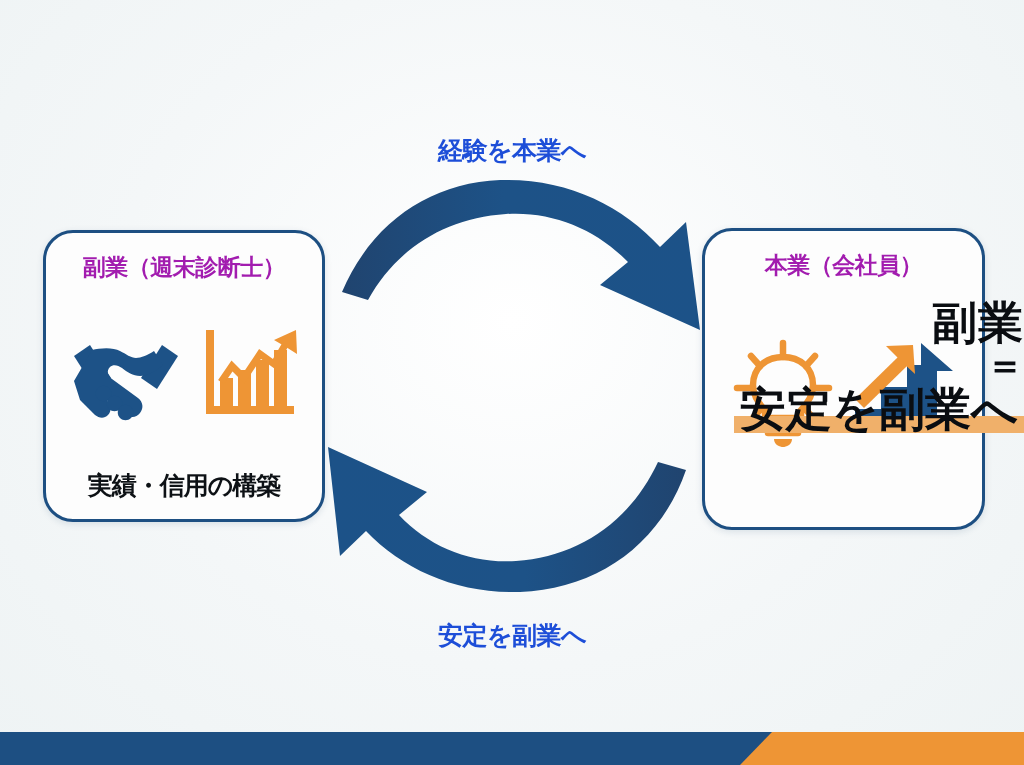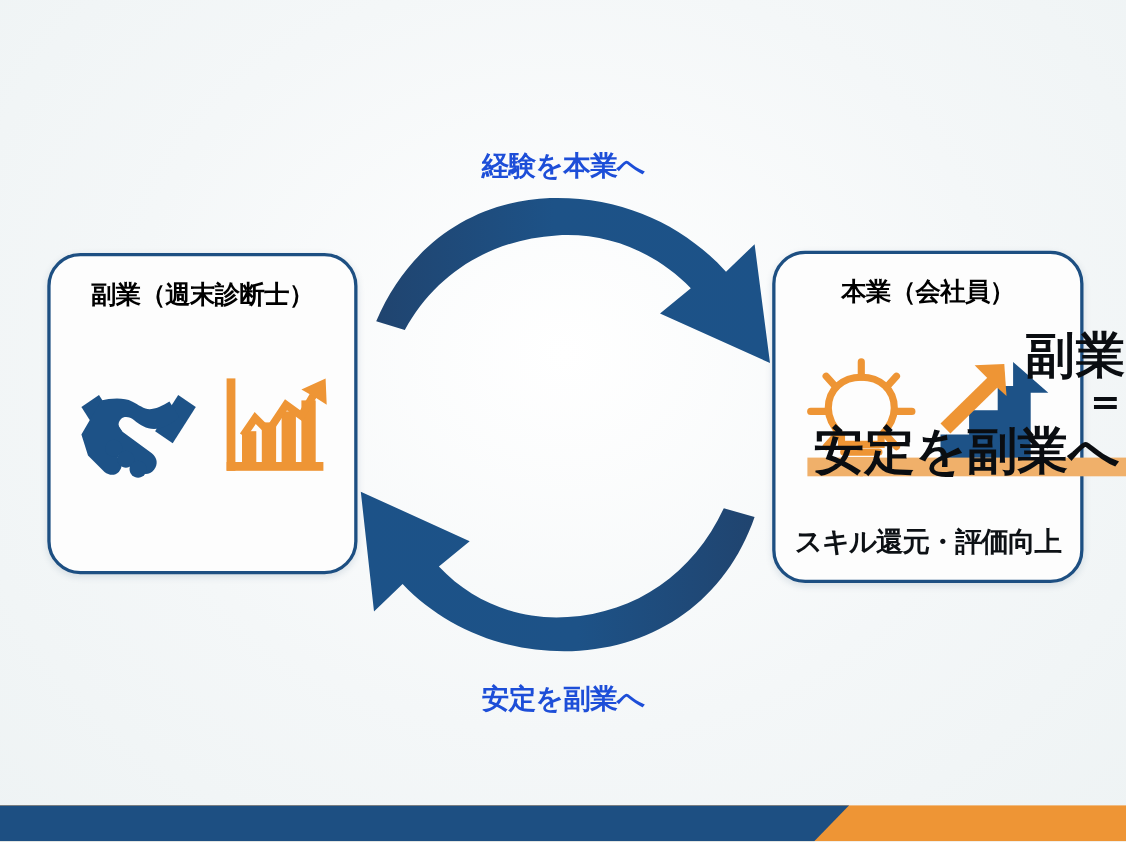--- a/index.html
+++ b/index.html
@@ -47,21 +47,21 @@
     justify-content: space-between;
     padding: 22px 10px 20px;
     z-index: 3;
   }
   #card-left  { left: 43px;  top: 230px; width: 282px; height: 292px; }
   #card-right { left: 702px; top: 228px; width: 283px; height: 302px; }
 
   .card-title {
     font-size: 23px;
     font-weight: 700;
-    color: #000000;
+    color: #a21caf;
     letter-spacing: -0.5px;
     white-space: nowrap;
     text-align: center;
     line-height: 1.1;
   }
   .card-caption {
     font-size: 25px;
     font-weight: 700;
     color: #0d1115;
     letter-spacing: -1px;
@@ -243,20 +243,21 @@
           <rect x="56" y="34" width="13" height="46"></rect>
           <rect x="74" y="24" width="13" height="56"></rect>
 
           <path d="M21,56 L32,40 L44,52 L60,28 L74,38 L88,14" stroke="#ee9535" stroke-width="7" fill="none" stroke-linejoin="miter" stroke-linecap="butt"></path>
 
           <path d="M96,4 L97,28 L86,21 L74,14 Z"></path>
         </g>
       </svg>
     </div>
 
+    <div class="card-caption">実績・信用の構築</div>
   </div>
 
   <div class="card" id="card-right">
     <div class="card-title">本業（会社員）</div>
 
     <div class="card-icons">
 
       <svg width="104" height="110" viewBox="0 0 104 110">
         <g stroke="#ee9535" stroke-width="6.5" fill="none" stroke-linecap="round">
 
@@ -284,21 +285,20 @@
           M 4,96 L 4,72 L 30,72 L 30,50 L 56,50 L 56,28 L 70,28
           L 70,6 L 102,34 L 86,34 L 86,96 Z"></path>
 
         <g fill="#ee9535">
           <path d="M4,62 L13,71 L56,29 L47,20 Z"></path>
           <path d="M62,8 L64,37 L52,26 L35,9 Z"></path>
         </g>
       </svg>
     </div>
 
-    <div class="card-caption">スキル還元・評価向上</div>
   </div>
 
   <div id="center-block">
     <div class="center-line-1">副業</div>
     <div class="center-line-eq">＝</div>
     <div class="center-line-2-wrap">
       <span class="center-highlight"></span>
       <span class="center-line-2">安定を副業へ</span>
     </div>
   </div>

